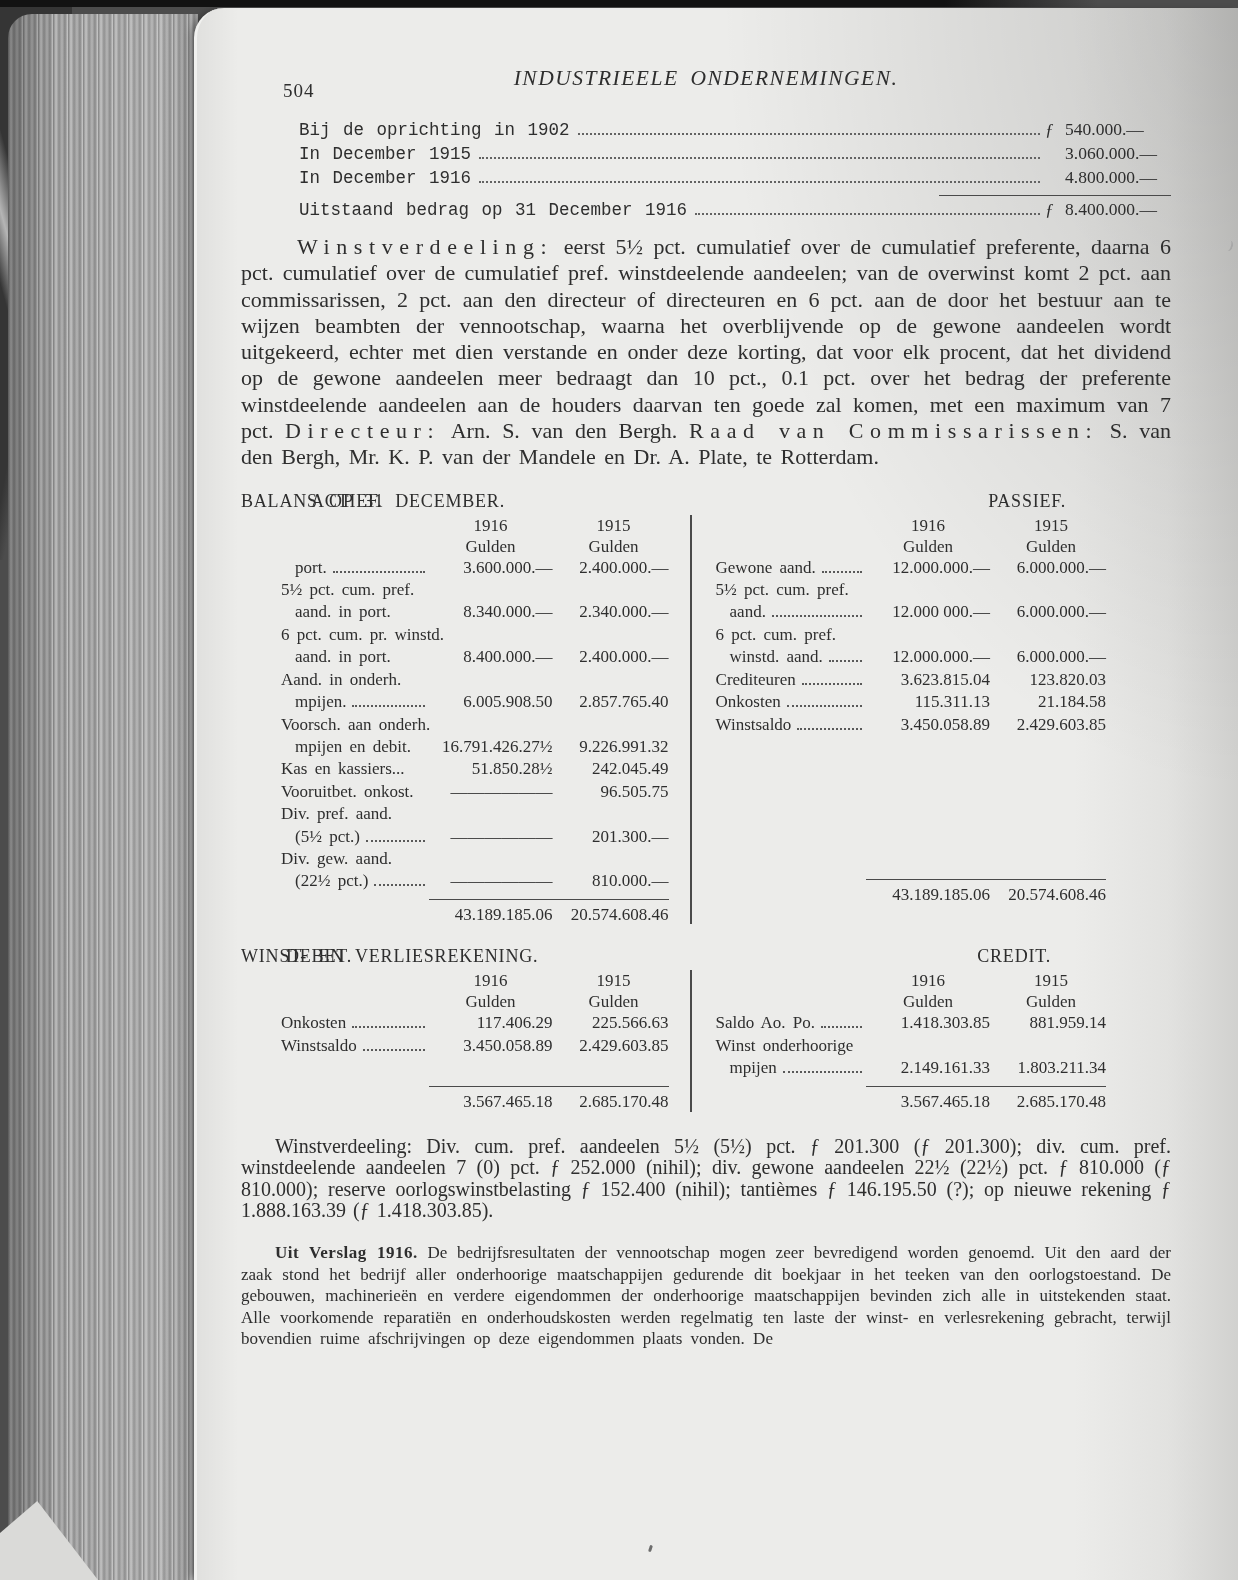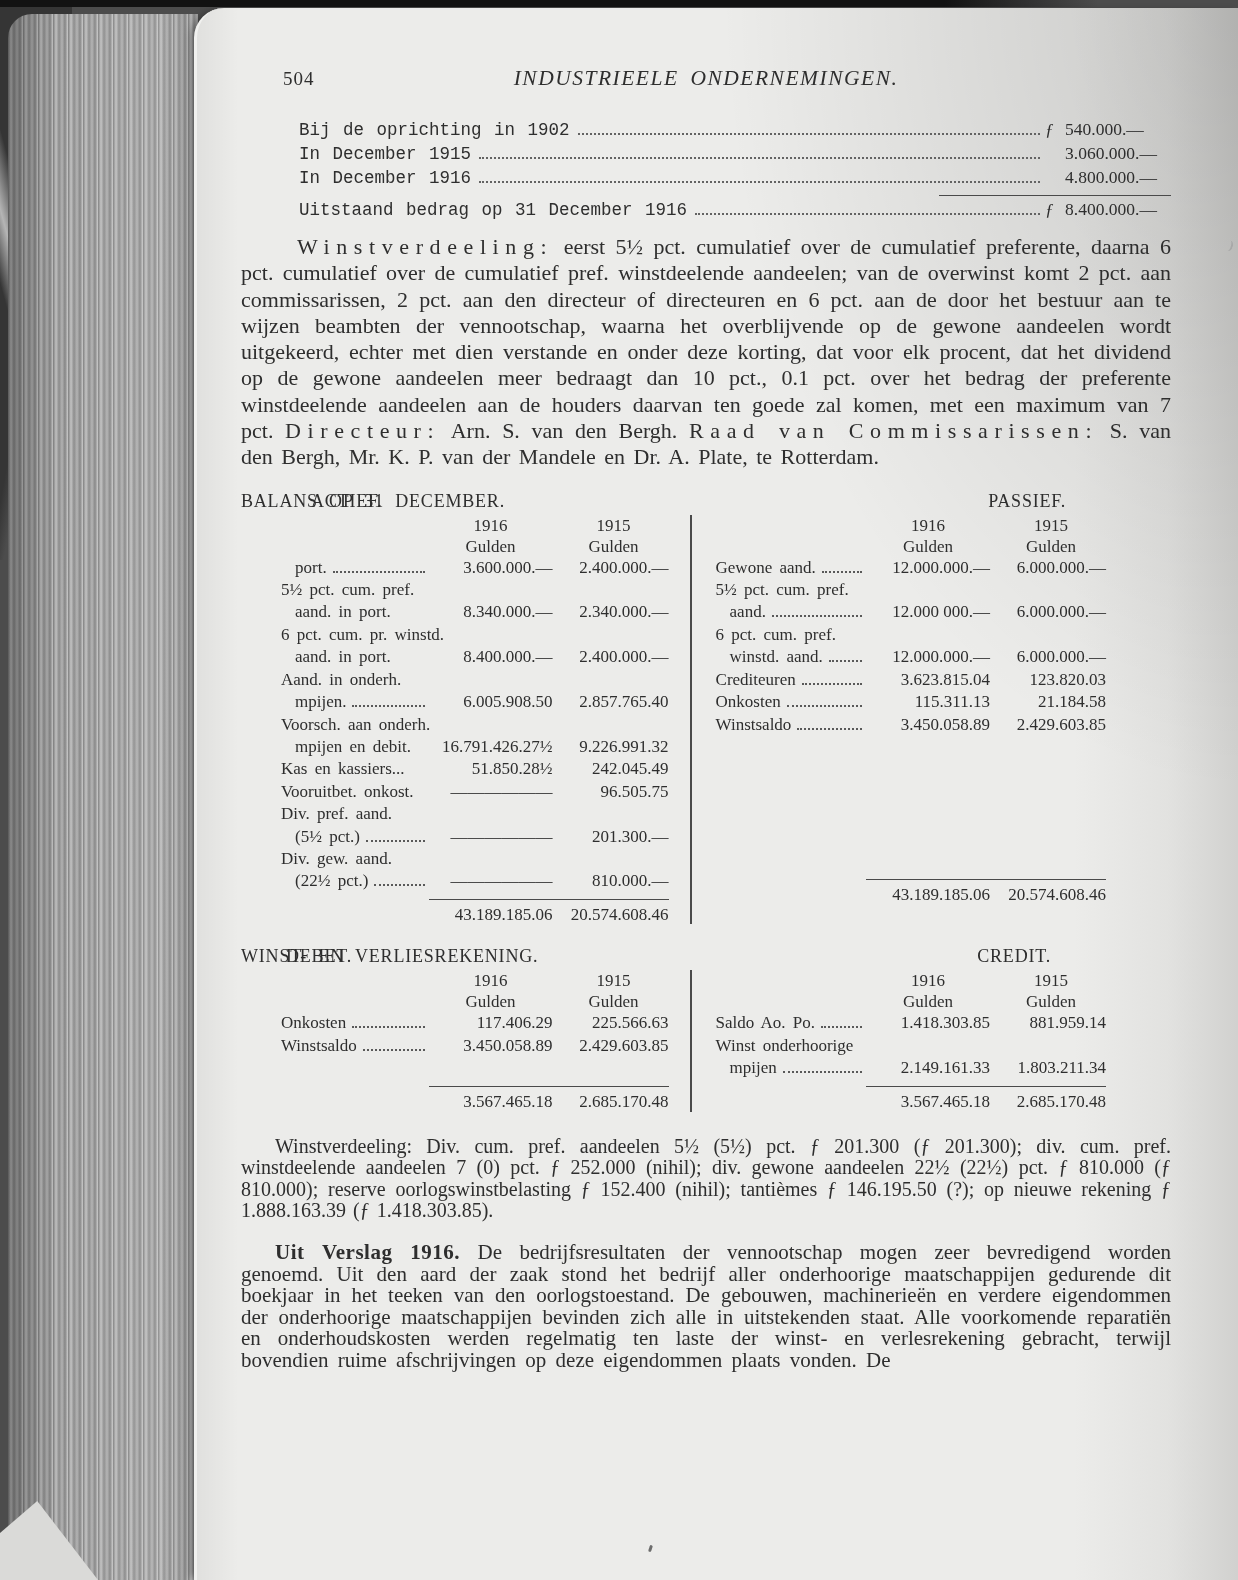--- a/index.html
+++ b/index.html
@@ -37,21 +37,21 @@
   }
   .speck { position:absolute; left:452px; top:1537px; width:3px; height:7px;
     background:#6d6d6d; transform:rotate(18deg); border-radius:2px; }
   .mark-right { position:absolute; right:8px; top:232px; width:6px; height:11px;
     border-right:2px solid #a8a8a8; border-radius:50%; transform:rotate(14deg); }
 
   .content { position:absolute; left:44px; top:0; width:930px; }
 
   
   .masthead { margin-top:58px; position:relative; height:28px; }
-  .pageno { position:absolute; left:42px; top:2px; font-size:19px; letter-spacing:1px; }
+  .pageno { position:absolute; left:42px; top:14px; font-size:19px; letter-spacing:1px; }
   .journal { text-align:center; font-style:italic; font-size:21.5px; letter-spacing:1.5px; word-spacing:5px; }
 
   
   .capital { margin:24px 0 0 58px; font-size:17.5px; line-height:23px; }
   .capline { display:flex; align-items:baseline; }
   .capline .clbl { white-space:nowrap; word-spacing:2px;font-family:Liberation Mono, monospace; }
   .cleader { flex:1; border-bottom:2px dotted #636363; margin:0 5px 5px 8px; min-width:10px; }
   .cur { flex:0 0 20px; font-style:italic; }
   .amt { flex:0 0 106px; text-align:left; white-space:nowrap; }
   .cap-rule { margin-left:auto; width:232px; border-top:1.6px solid #4a4a4a; margin-top:5px; margin-bottom:2px; }
@@ -81,21 +81,21 @@
   .pre { line-height:22.4px; white-space:nowrap; word-spacing:3px; }
   .leader { flex:1 1 6px; min-width:6px; border-bottom:2px dotted #595959; margin:0 4px 5px 6px; }
   .gapfx { flex:1 1 6px; }
   .num { flex:0 0 124px; text-align:right; white-space:nowrap; }
   .num2 { flex:0 0 110px; margin-left:6px; }
   .rows-balans { min-height:316px; }
   .rows-wv { min-height:68px; }
   .total-rule { margin-left:auto; width:240px; border-top:1.6px solid #4a4a4a; margin-top:6px; margin-bottom:4px; }
 
   .bottom1 { margin-top:22px; font-size:20px; line-height:21.6px; text-align:justify; text-indent:34px; word-spacing:2px; }
-  .verslag { margin-top:13px; font-size:21px; line-height:21.6px; text-align:justify; text-indent:34px; word-spacing:4px; }
+  .verslag { margin-top:13px; font-size:17px; line-height:21.6px; text-align:justify; text-indent:34px; word-spacing:4px; }
   .verslag b { letter-spacing:0.5px; }
 </style>
 </head>
 <body>
 
 <div class="scan">
   <div class="dark-corner"></div>
   <div class="light-streak"></div>
   <div class="book-edge"></div>
   <div class="corner-wedge"></div>

